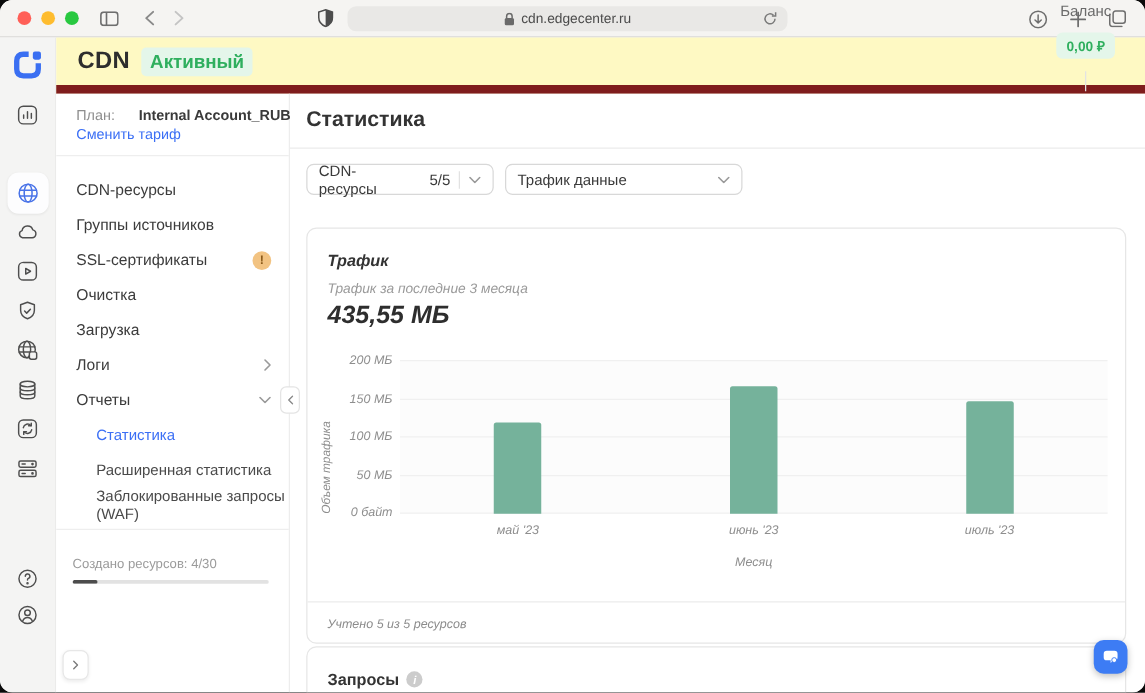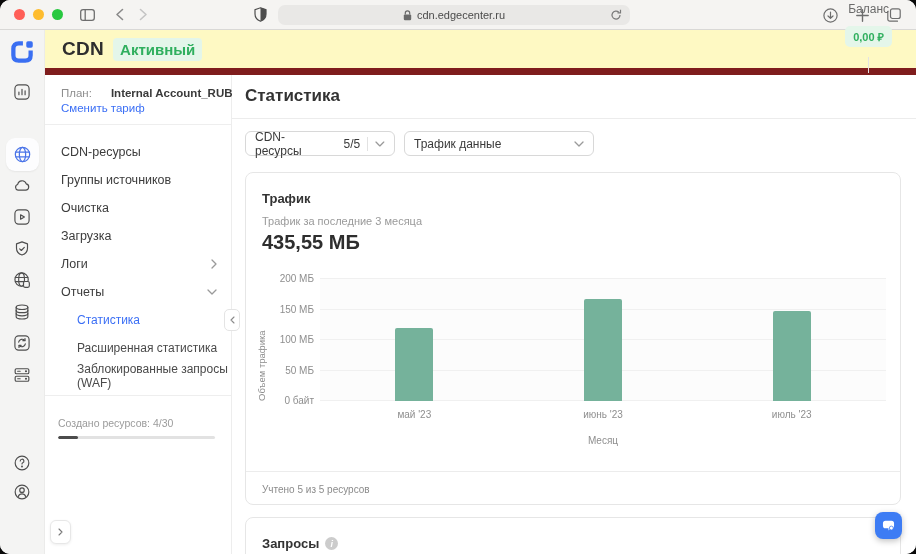--- a/index.html
+++ b/index.html
@@ -80,21 +80,21 @@
   .main-divider { position:absolute; left:0; top:43px; width:684px; height:1px; background:#ececec; }
   .dropdown { position:absolute; top:56px; height:25px; border:1px solid #d8d8d8; border-radius:6px;
               display:flex; align-items:center; padding:0 9px; font-size:12px; color:#3a3a3a;
               background:#fff; cursor:pointer; gap:7px; }
   .dd1 { left:13px; width:150px; }
   .dd2 { left:172px; width:190px; }
   .dropdown .grow { flex:1; }
   .dd-sep { width:1px; height:14px; background:#e2e2e2; }
 
   .card { position:absolute; left:13px; width:656px; border:1px solid #e6e6e6; border-radius:8px; background:#fff; }
-  .card1 { top:97px; height:333px; }
+  .card1 { top:107px; height:333px;font-style:italic; }
   .card2 { top:442px; height:70px; }
   .card-title { position:absolute; left:16px; top:18px; font-size:13px; font-weight:bold; color:#333;
                 display:flex; align-items:center; gap:6px; }
   .card-sub { position:absolute; left:16px; top:42px; font-size:11px; color:#9a9a9a; }
   .card-total { position:absolute; left:16px; top:58px; font-size:20px; font-weight:bold; color:#2e2e2e; }
 
   .chart-ylabel { position:absolute; left:10px; top:106px; height:122px; display:flex; align-items:center;
                   writing-mode:vertical-rl; transform:rotate(180deg); font-size:9.5px; color:#8e8e8e; }
   .yticks { position:absolute; left:22px; top:106px; width:46px; height:122px; }
   .ytick { position:absolute; right:0; font-size:10px; color:#8e8e8e; white-space:nowrap; }
@@ -280,20 +280,25 @@
         <span class="info-dot">i</span>
       </div>
       <div class="plan-link">Сменить тариф</div>
     </div>
     <div class="nav-list">
       <div class="nav-item">
         <span>CDN-ресурсы</span>
       </div>
       <div class="nav-item">
         <span>Группы источников</span>
+      </div>
+      <div class="nav-item">
+        <span>SSL-сертификаты</span>
+        <span class="grow"></span>
+        <span class="warn-badge">!</span>
       </div>
       <div class="nav-item">
         <span>Очистка</span>
       </div>
       <div class="nav-item">
         <span>Загрузка</span>
       </div>
       <div class="nav-item">
         <span>Логи</span>
         <span class="grow"></span>

